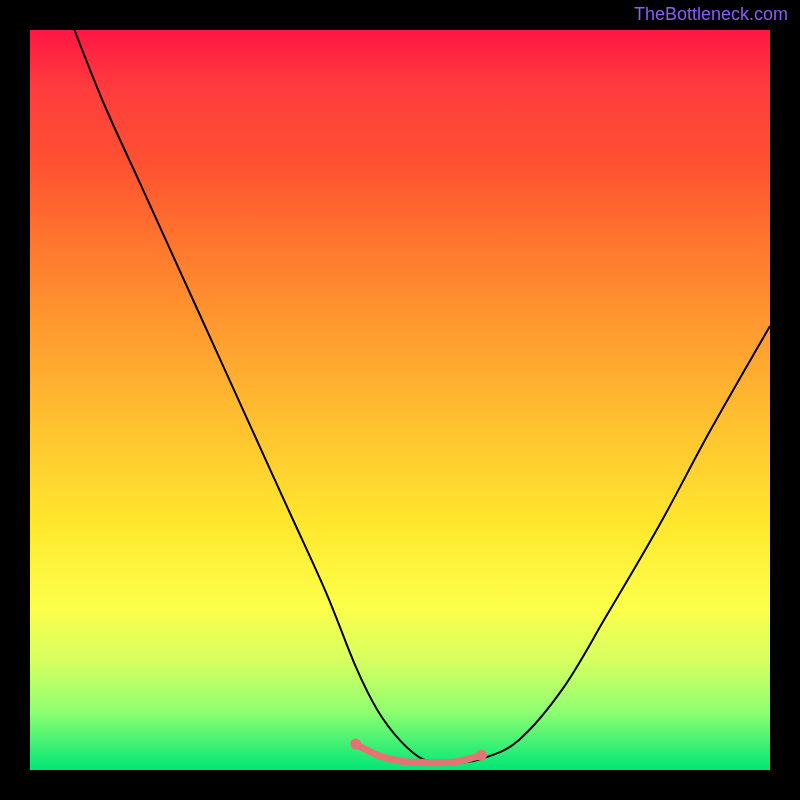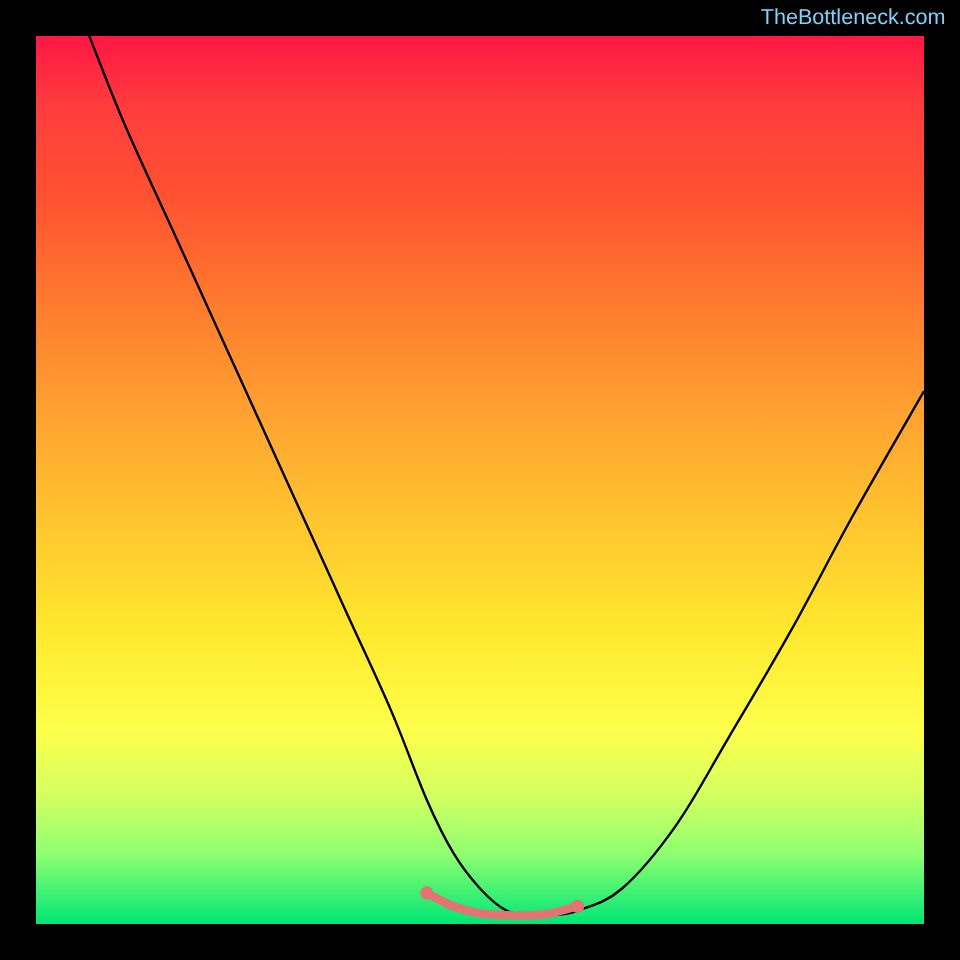--- a/index.html
+++ b/index.html
@@ -7,21 +7,21 @@
     width: 800px;
     height: 800px;
     background: #000;
     position: relative;
     font-family: Arial, sans-serif;
   }
   .watermark {
     position: absolute;
     top: 4px;
     right: 12px;
-    color: #7dd3fc;
+    color: #8b5cf6;
     font-size: 18px;
     font-weight: 500;
     z-index: 10;
   }
   .plot-area {
     position: absolute;
     left: 30px;
     top: 30px;
     width: 740px;
     height: 740px;

